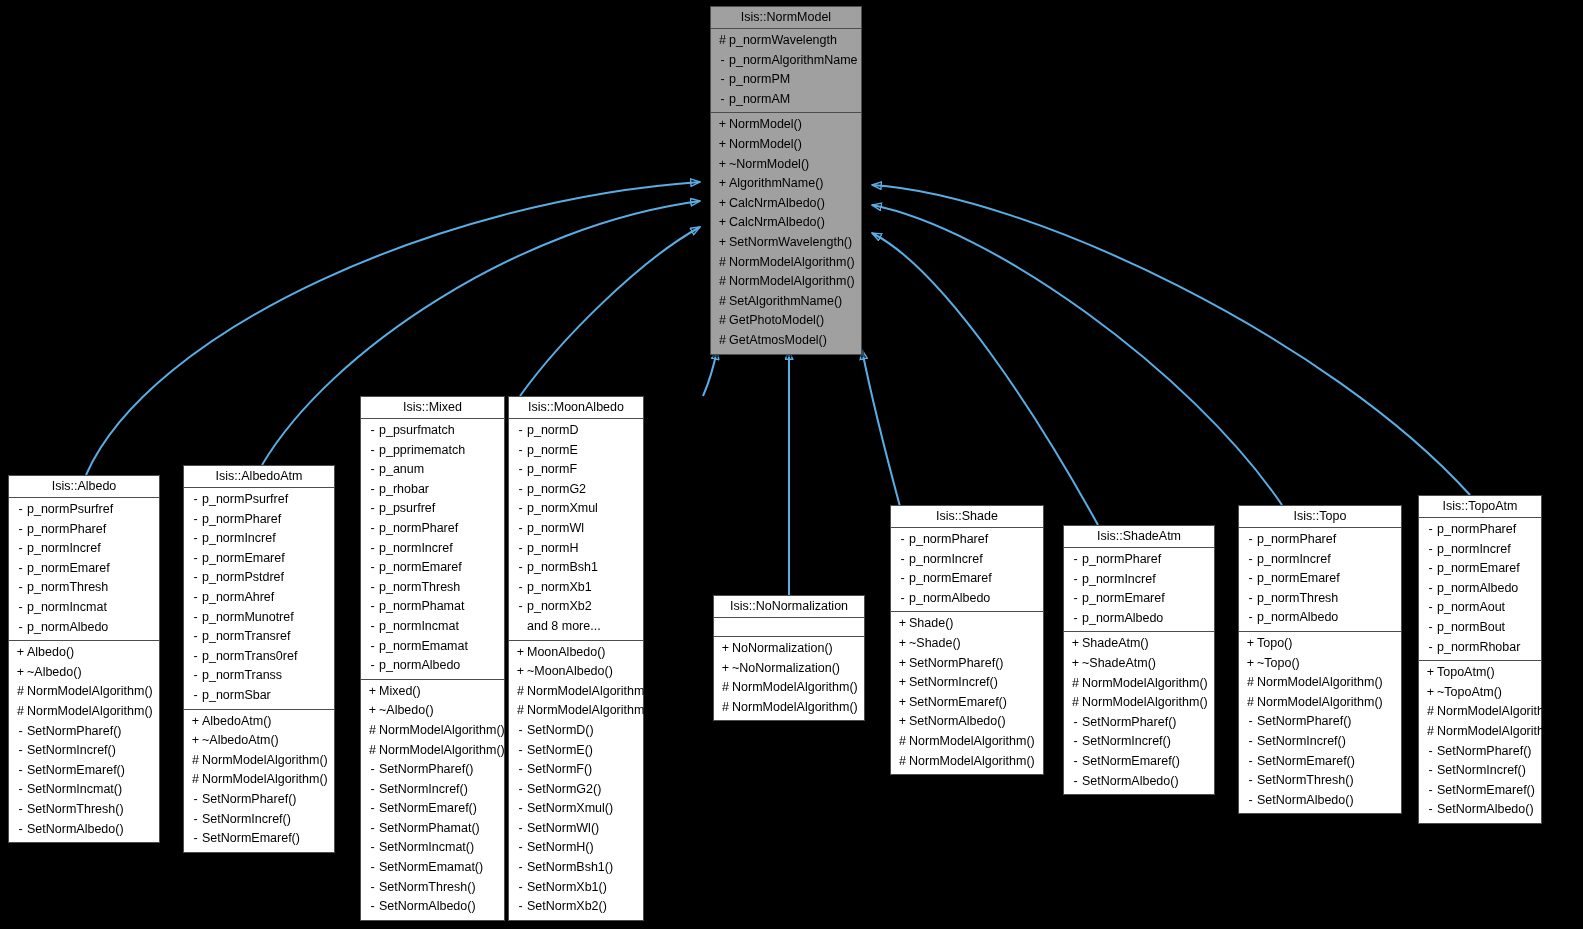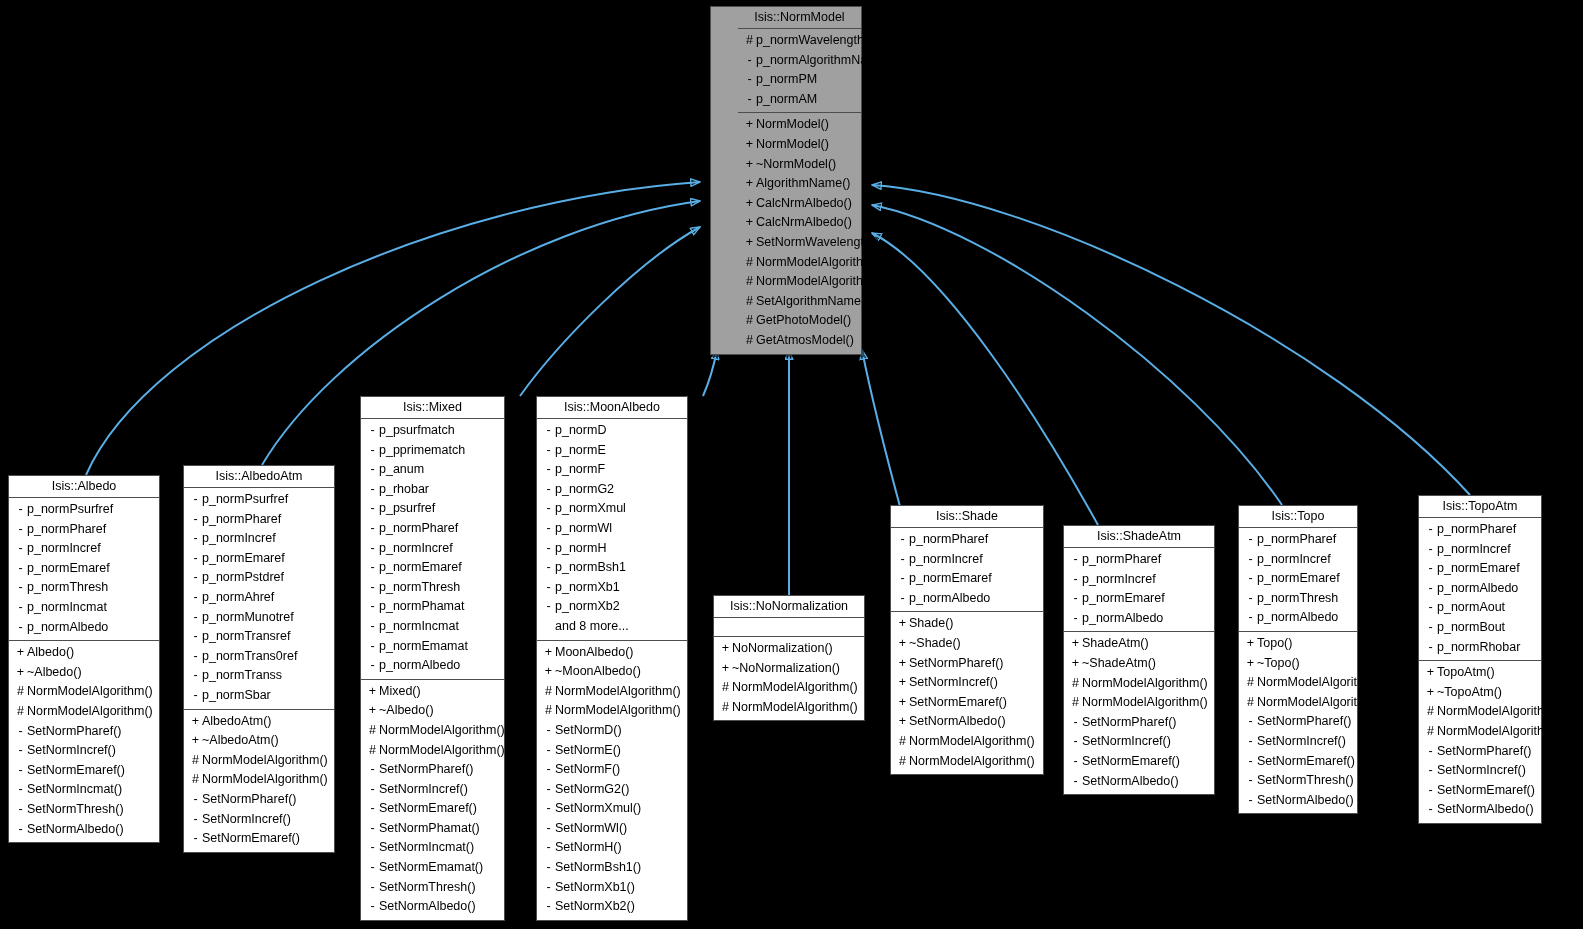--- a/index.html
+++ b/index.html
@@ -87,21 +87,21 @@
 
     <path d="M 703,396 C 710,380 714,365 717,350" fill="none" stroke="#5aaee6" stroke-width="2" marker-end="url(#ah)"></path>
     <path d="M 789,595 L 789,350" fill="none" stroke="#5aaee6" stroke-width="2" marker-end="url(#ah)"></path>
     <path d="M 905,525 C 890,470 872,400 862,350" fill="none" stroke="#5aaee6" stroke-width="2" marker-end="url(#ah)"></path>
 
     <path d="M 1098,525 C 1040,420 945,270 872,233" fill="none" stroke="#5aaee6" stroke-width="2" marker-end="url(#ah)"></path>
     <path d="M 1282,505 C 1190,370 990,228 872,205" fill="none" stroke="#5aaee6" stroke-width="2" marker-end="url(#ah)"></path>
     <path d="M 1470,495 C 1330,340 1030,195 872,185" fill="none" stroke="#5aaee6" stroke-width="2" marker-end="url(#ah)"></path>
   </svg>
 
-  <div class="uml-class root" style="left:710px; top:6px; width:152px;padding-left:27px;">
+  <div class="uml-class root" style="left:710px; top:6px; width:152px;">
     <div class="uml-title">Isis::NormModel</div>
     <div class="uml-compartment">
         <div class="uml-row">
           <span class="vis">#</span>
           <span class="mname">p_normWavelength</span>
         </div>
         <div class="uml-row">
           <span class="vis">-</span>
           <span class="mname">p_normAlgorithmName</span>
         </div>
@@ -423,21 +423,21 @@
           <span class="vis">-</span>
           <span class="mname">SetNormThresh()</span>
         </div>
         <div class="uml-row">
           <span class="vis">-</span>
           <span class="mname">SetNormAlbedo()</span>
         </div>
       </div>
   </div>
 
-  <div class="uml-class" style="left:536px; top:396px; width:152px;">
+  <div class="uml-class" style="left:508px; top:396px; width:136px;">
     <div class="uml-title">Isis::MoonAlbedo</div>
     <div class="uml-compartment">
         <div class="uml-row">
           <span class="vis">-</span>
           <span class="mname">p_normD</span>
         </div>
         <div class="uml-row">
           <span class="vis">-</span>
           <span class="mname">p_normE</span>
         </div>
@@ -666,21 +666,21 @@
           <span class="vis">-</span>
           <span class="mname">SetNormEmaref()</span>
         </div>
         <div class="uml-row">
           <span class="vis">-</span>
           <span class="mname">SetNormAlbedo()</span>
         </div>
       </div>
   </div>
 
-  <div class="uml-class" style="left:1238px; top:505px; width:120px;">
+  <div class="uml-class" style="left:1238px; top:505px; width:164px;">
     <div class="uml-title">Isis::Topo</div>
     <div class="uml-compartment">
         <div class="uml-row">
           <span class="vis">-</span>
           <span class="mname">p_normPharef</span>
         </div>
         <div class="uml-row">
           <span class="vis">-</span>
           <span class="mname">p_normIncref</span>
         </div>

